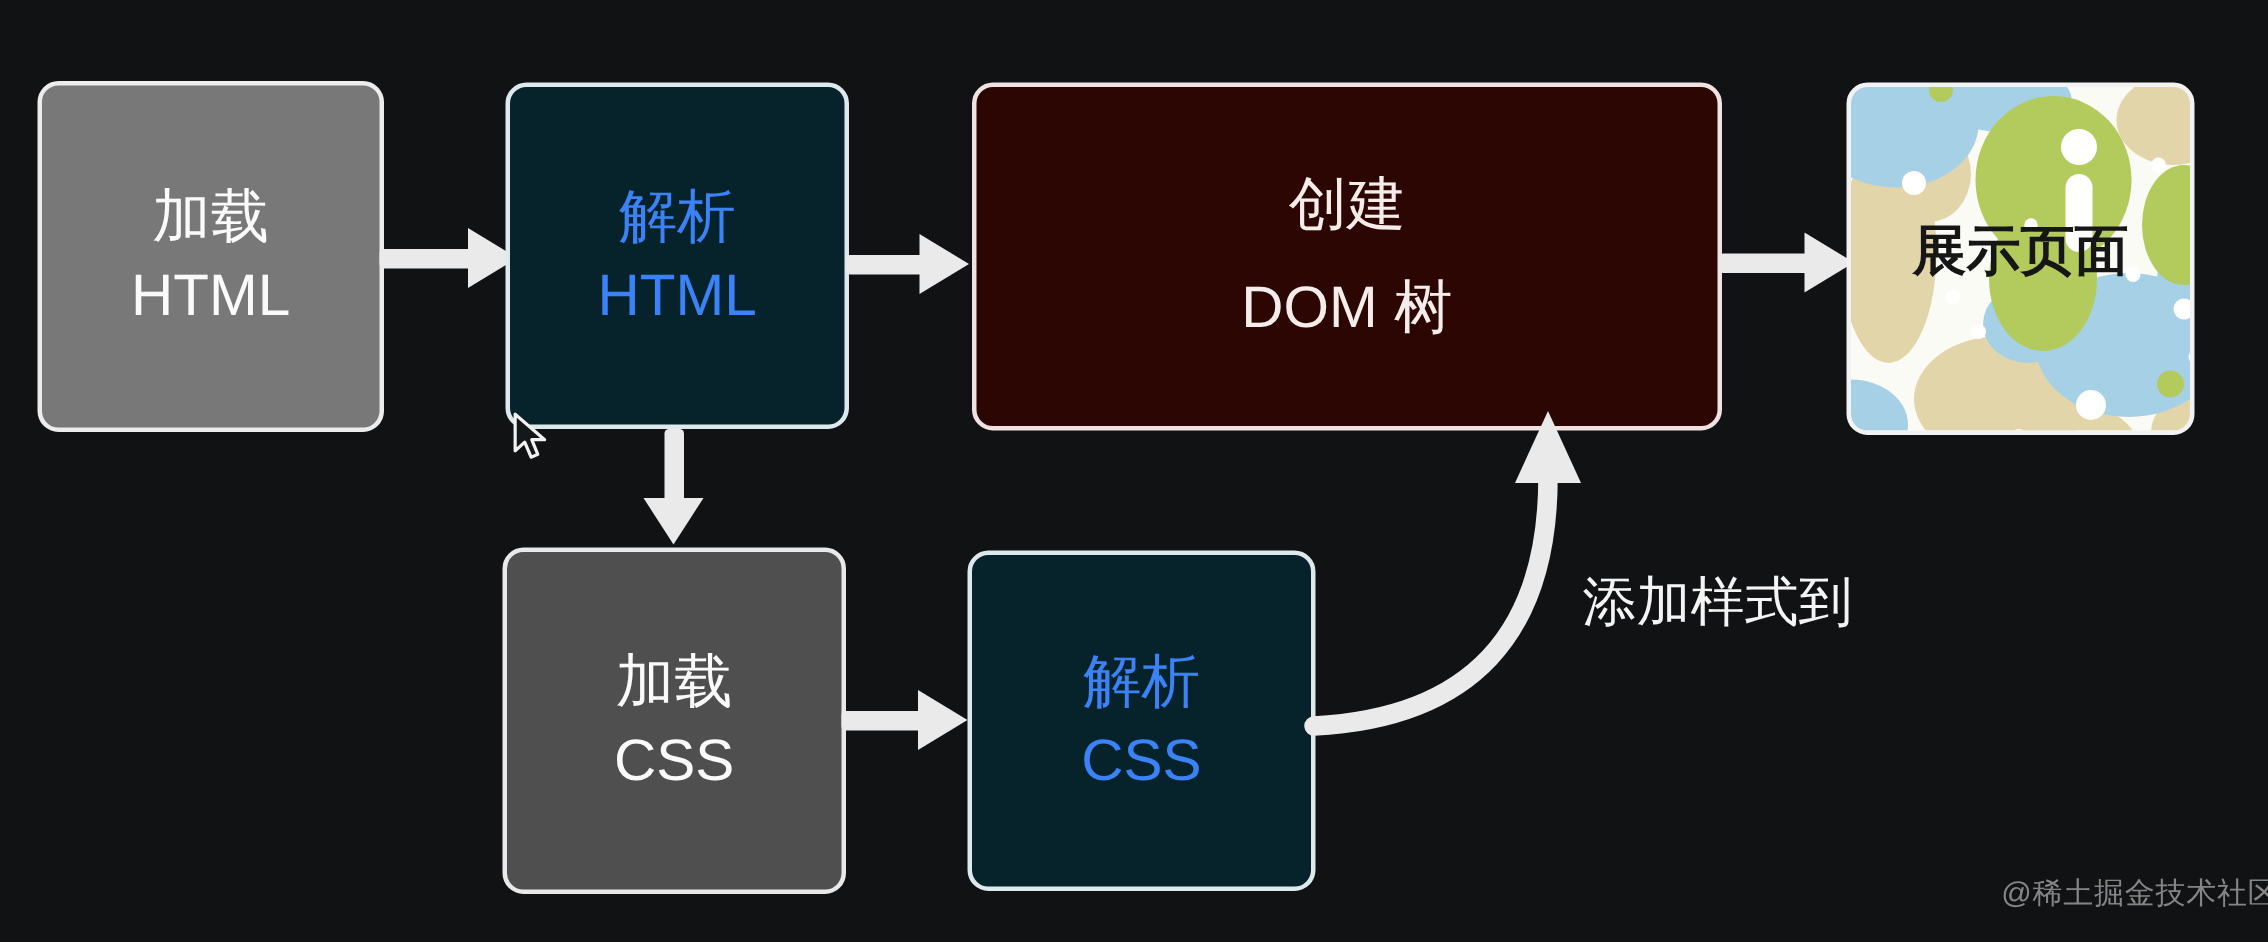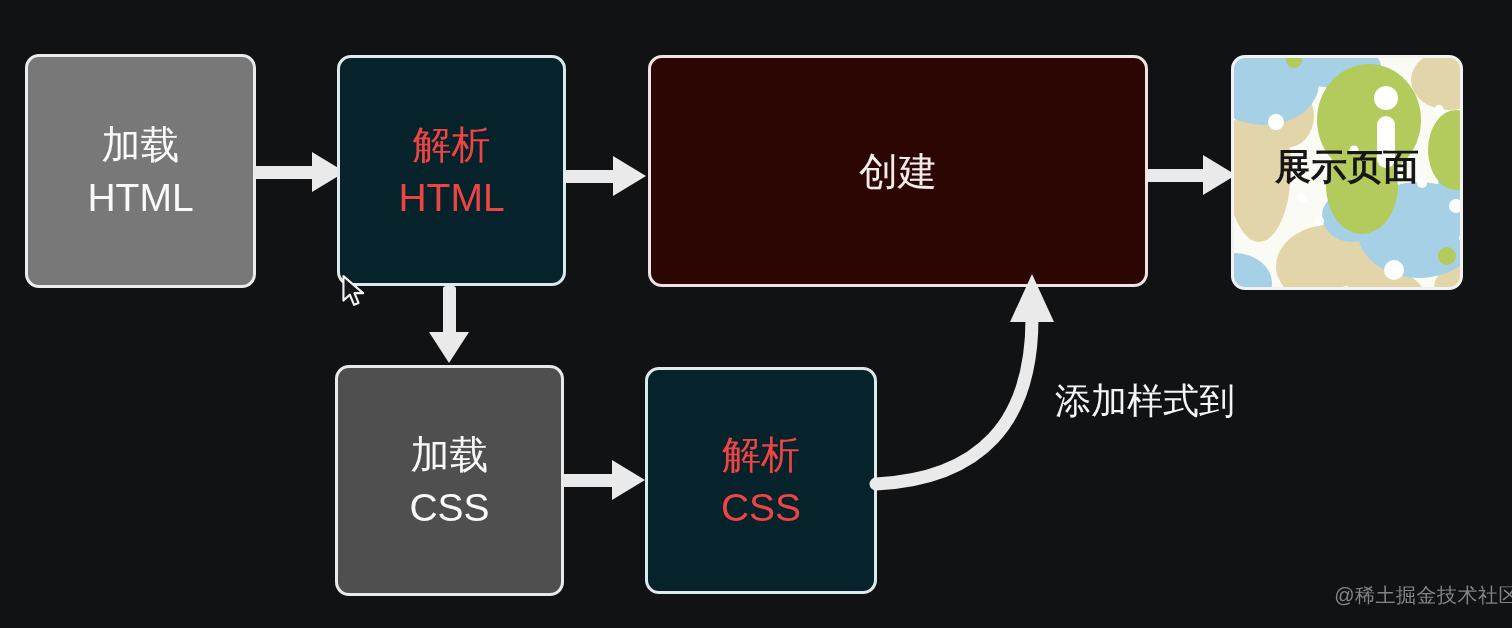--- a/index.html
+++ b/index.html
@@ -10,21 +10,21 @@
   }
   .node {
     position:absolute; box-sizing:border-box;
     border:3px solid #7dd3fc; border-radius:14px;
     display:flex; flex-direction:column; align-items:center; justify-content:center;
     text-align:center; color:#fafafa; font-size:39px; line-height:53px;
   }
   .node-line { display:block; }
   .node-gray-light   { background:#787878; border-color:#ececec; }
   .node-gray-dark    { background:#4f4f4f; border-color:#e9e9e9; }
-  .node-teal         { background:#06232c; border-color:#dde9ec; color:#ef4444; }
+  .node-teal         { background:#06232c; border-color:#dde9ec; color:#3b82f6; }
   .node-maroon       { background:#2b0603; border-color:#efe2e0; color:#f6edeb;gap:16px; }
   .node-pattern      { border-color:#f2f2f2; background:#fbfbf6; overflow:hidden; padding:11px;font-family:Liberation Serif, serif; }
   .node-pattern svg.pattern { position:absolute; left:0; top:0; width:100%; height:100%; }
   .pattern-label {
     position:relative; z-index:2; color:#161616; font-weight:bold;
     font-size:36px; line-height:40px; transform:translateY(-6px);
   }
   
   .shaft-h { position:absolute; height:13px; background:#eaeaea; border-radius:3px; }
   .head-r  { position:absolute; width:0; height:0;
@@ -62,20 +62,21 @@
   <div class="node node-teal" style="left:337px; top:55px; width:229px; height:231px;">
     <span class="node-line">解析</span>
     <span class="node-line">HTML</span>
   </div>
 
   <div class="shaft-h" style="left:564px; top:170px; width:52px;"></div>
   <div class="head-r" style="left:613px; top:156px;"></div>
 
   <div class="node node-maroon" style="left:648px; top:55px; width:500px; height:232px;">
     <span class="node-line">创建</span>
+    <span class="node-line">DOM 树</span>
   </div>
 
   <div class="shaft-h" style="left:1146px; top:169px; width:60px;"></div>
   <div class="head-r" style="left:1203px; top:155px;"></div>
 
   <div class="node node-pattern" style="left:1231px; top:55px; width:232px; height:235px;">
     <svg class="pattern" viewBox="0 0 226 229" preserveAspectRatio="none">
       <rect x="0" y="0" width="226" height="229" fill="#fbfbf6"></rect>
 
       <ellipse cx="25" cy="110" rx="32" ry="74" fill="#e3d5aa"></ellipse>

